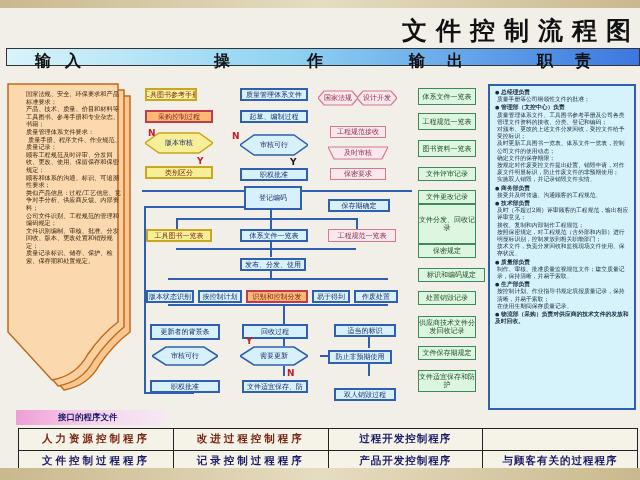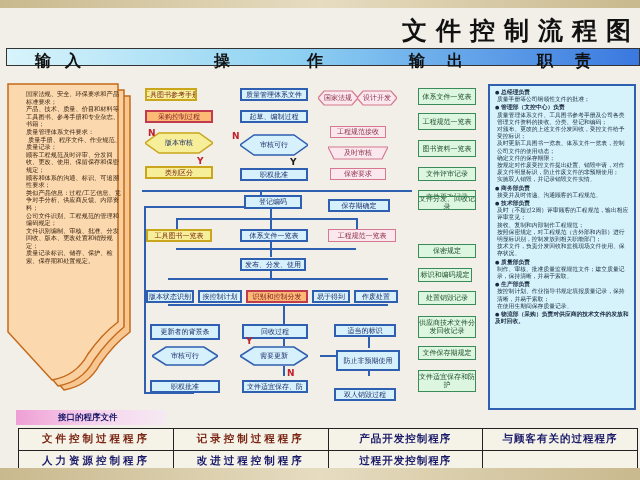--- a/index.html
+++ b/index.html
@@ -127,21 +127,21 @@
 </div>
 <div class="box pk" style="left:330px;top:126px;width:56px;height:12px">工程规范接收</div>
 <div class="dia" style="left:328px;top:146px;width:60px;height:14px">
   <svg width="60" height="14">
       <polygon points="0,1 60,1 54,13 6,13" fill="#fbe7ee" stroke="#d67890" stroke-width="1.2"></polygon>
     </svg>
   <span style="color:#8a2f48">及时审核</span>
 </div>
 <div class="box pk" style="left:330px;top:168px;width:56px;height:12px">保密要求</div>
 
-<div class="box bl" style="left:244px;top:195px;width:58px;height:14px">登记编码</div>
+<div class="box bl" style="left:244px;top:186px;width:58px;height:24px">登记编码</div>
 <div class="box bl" style="left:328px;top:199px;width:62px;height:13px">保存期确定</div>
 
 <div class="box ye" style="left:146px;top:229px;width:66px;height:13px">工具图书一览表</div>
 <div class="box bl" style="left:240px;top:229px;width:68px;height:13px">体系文件一览表</div>
 <div class="box pk" style="left:328px;top:229px;width:68px;height:13px">工程规范一览表</div>
 
 <div class="box bl" style="left:240px;top:258px;width:66px;height:13px">发布、分发、使用</div>
 
 <div class="box bl" style="left:146px;top:290px;width:48px;height:13px">版本状态识别</div>
 <div class="box bl" style="left:198px;top:290px;width:44px;height:13px">按控制计划</div>
@@ -163,31 +163,31 @@
   <svg width="68" height="20">
       <polygon points="0,10 14,1 54,1 68,10 54,19 14,19" fill="#d6f1fb" stroke="#2e5fb0" stroke-width="1.5"></polygon>
     </svg>
   <span>需要更新</span>
 </div>
 <span class="yn" style="left:246px;top:336px;color:#c2202a">Y</span>
 <span class="yn" style="left:287px;top:368px;color:#c2202a">N</span>
 <div class="box bl" style="left:242px;top:380px;width:66px;height:13px">文件适宜保存、防</div>
 
 <div class="box bl" style="left:334px;top:324px;width:62px;height:13px">适当的标识</div>
-<div class="box bl" style="left:336px;top:350px;width:64px;height:21px">防止非预期使用</div>
+<div class="box bl" style="left:328px;top:350px;width:64px;height:14px">防止非预期使用</div>
 <div class="box bl" style="left:334px;top:388px;width:62px;height:13px">双人销毁过程</div>
 
 <div class="box gr" style="left:418px;top:88px;width:58px;height:17px">体系文件一览表</div>
 <div class="box gr" style="left:418px;top:113px;width:58px;height:17px">工程规范一览表</div>
 <div class="box gr" style="left:418px;top:140px;width:58px;height:17px">图书资料一览表</div>
 <div class="box gr" style="left:418px;top:167px;width:58px;height:14px">文件评审记录</div>
 <div class="box gr" style="left:418px;top:190px;width:58px;height:14px">文件更改记录</div>
-<div class="box gr" style="left:418px;top:196px;width:58px;height:14px">文件分发、回收记录</div>
+<div class="box gr" style="left:418px;top:204px;width:58px;height:40px">文件分发、回收记录</div>
 <div class="box gr" style="left:418px;top:244px;width:58px;height:14px">保密规定</div>
-<div class="box gr" style="left:418px;top:268px;width:54px;height:14px">标识和编码规定</div>
+<div class="box gr" style="left:418px;top:268px;width:67px;height:14px">标识和编码规定</div>
 <div class="box gr" style="left:418px;top:291px;width:58px;height:14px">处置销毁记录</div>
 <div class="box gr" style="left:418px;top:316px;width:58px;height:22px">供应商技术文件分发回收记录</div>
 <div class="box gr" style="left:418px;top:346px;width:58px;height:14px">文件保存期规定</div>
 <div class="box gr" style="left:418px;top:370px;width:58px;height:22px">文件适宜保存和防护</div>
 
 <div class="resp">
   <div class="item">
       <div class="head">总经理负责</div>
       <div class="body">质量手册等公司纲领性文件的批准；</div>
     </div>
@@ -222,27 +222,27 @@
     </div>
   <div class="item">
       <div class="head">物流部（采购）负责对供应商的技术文件的发放和及时回收。</div>
     </div>
 </div>
 
 <div class="iface-label">接口的程序文件</div>
 <table class="iface">
   <tbody>
       <tr>
+    <td>人力资源控制程序</td>
+    <td>改进过程控制程序</td>
+    <td>过程开发控制程序</td>
+    <td></td>
+  </tr>
+  <tr>
     <td>文件控制过程程序</td>
     <td>记录控制过程程序</td>
     <td>产品开发控制程序</td>
     <td>与顾客有关的过程程序</td>
   </tr>
-  <tr>
-    <td>人力资源控制程序</td>
-    <td>改进过程控制程序</td>
-    <td>过程开发控制程序</td>
-    <td></td>
-  </tr>
 </tbody>
   </table>
 
 <div class="bottombar"></div>
 
 </body></html>

